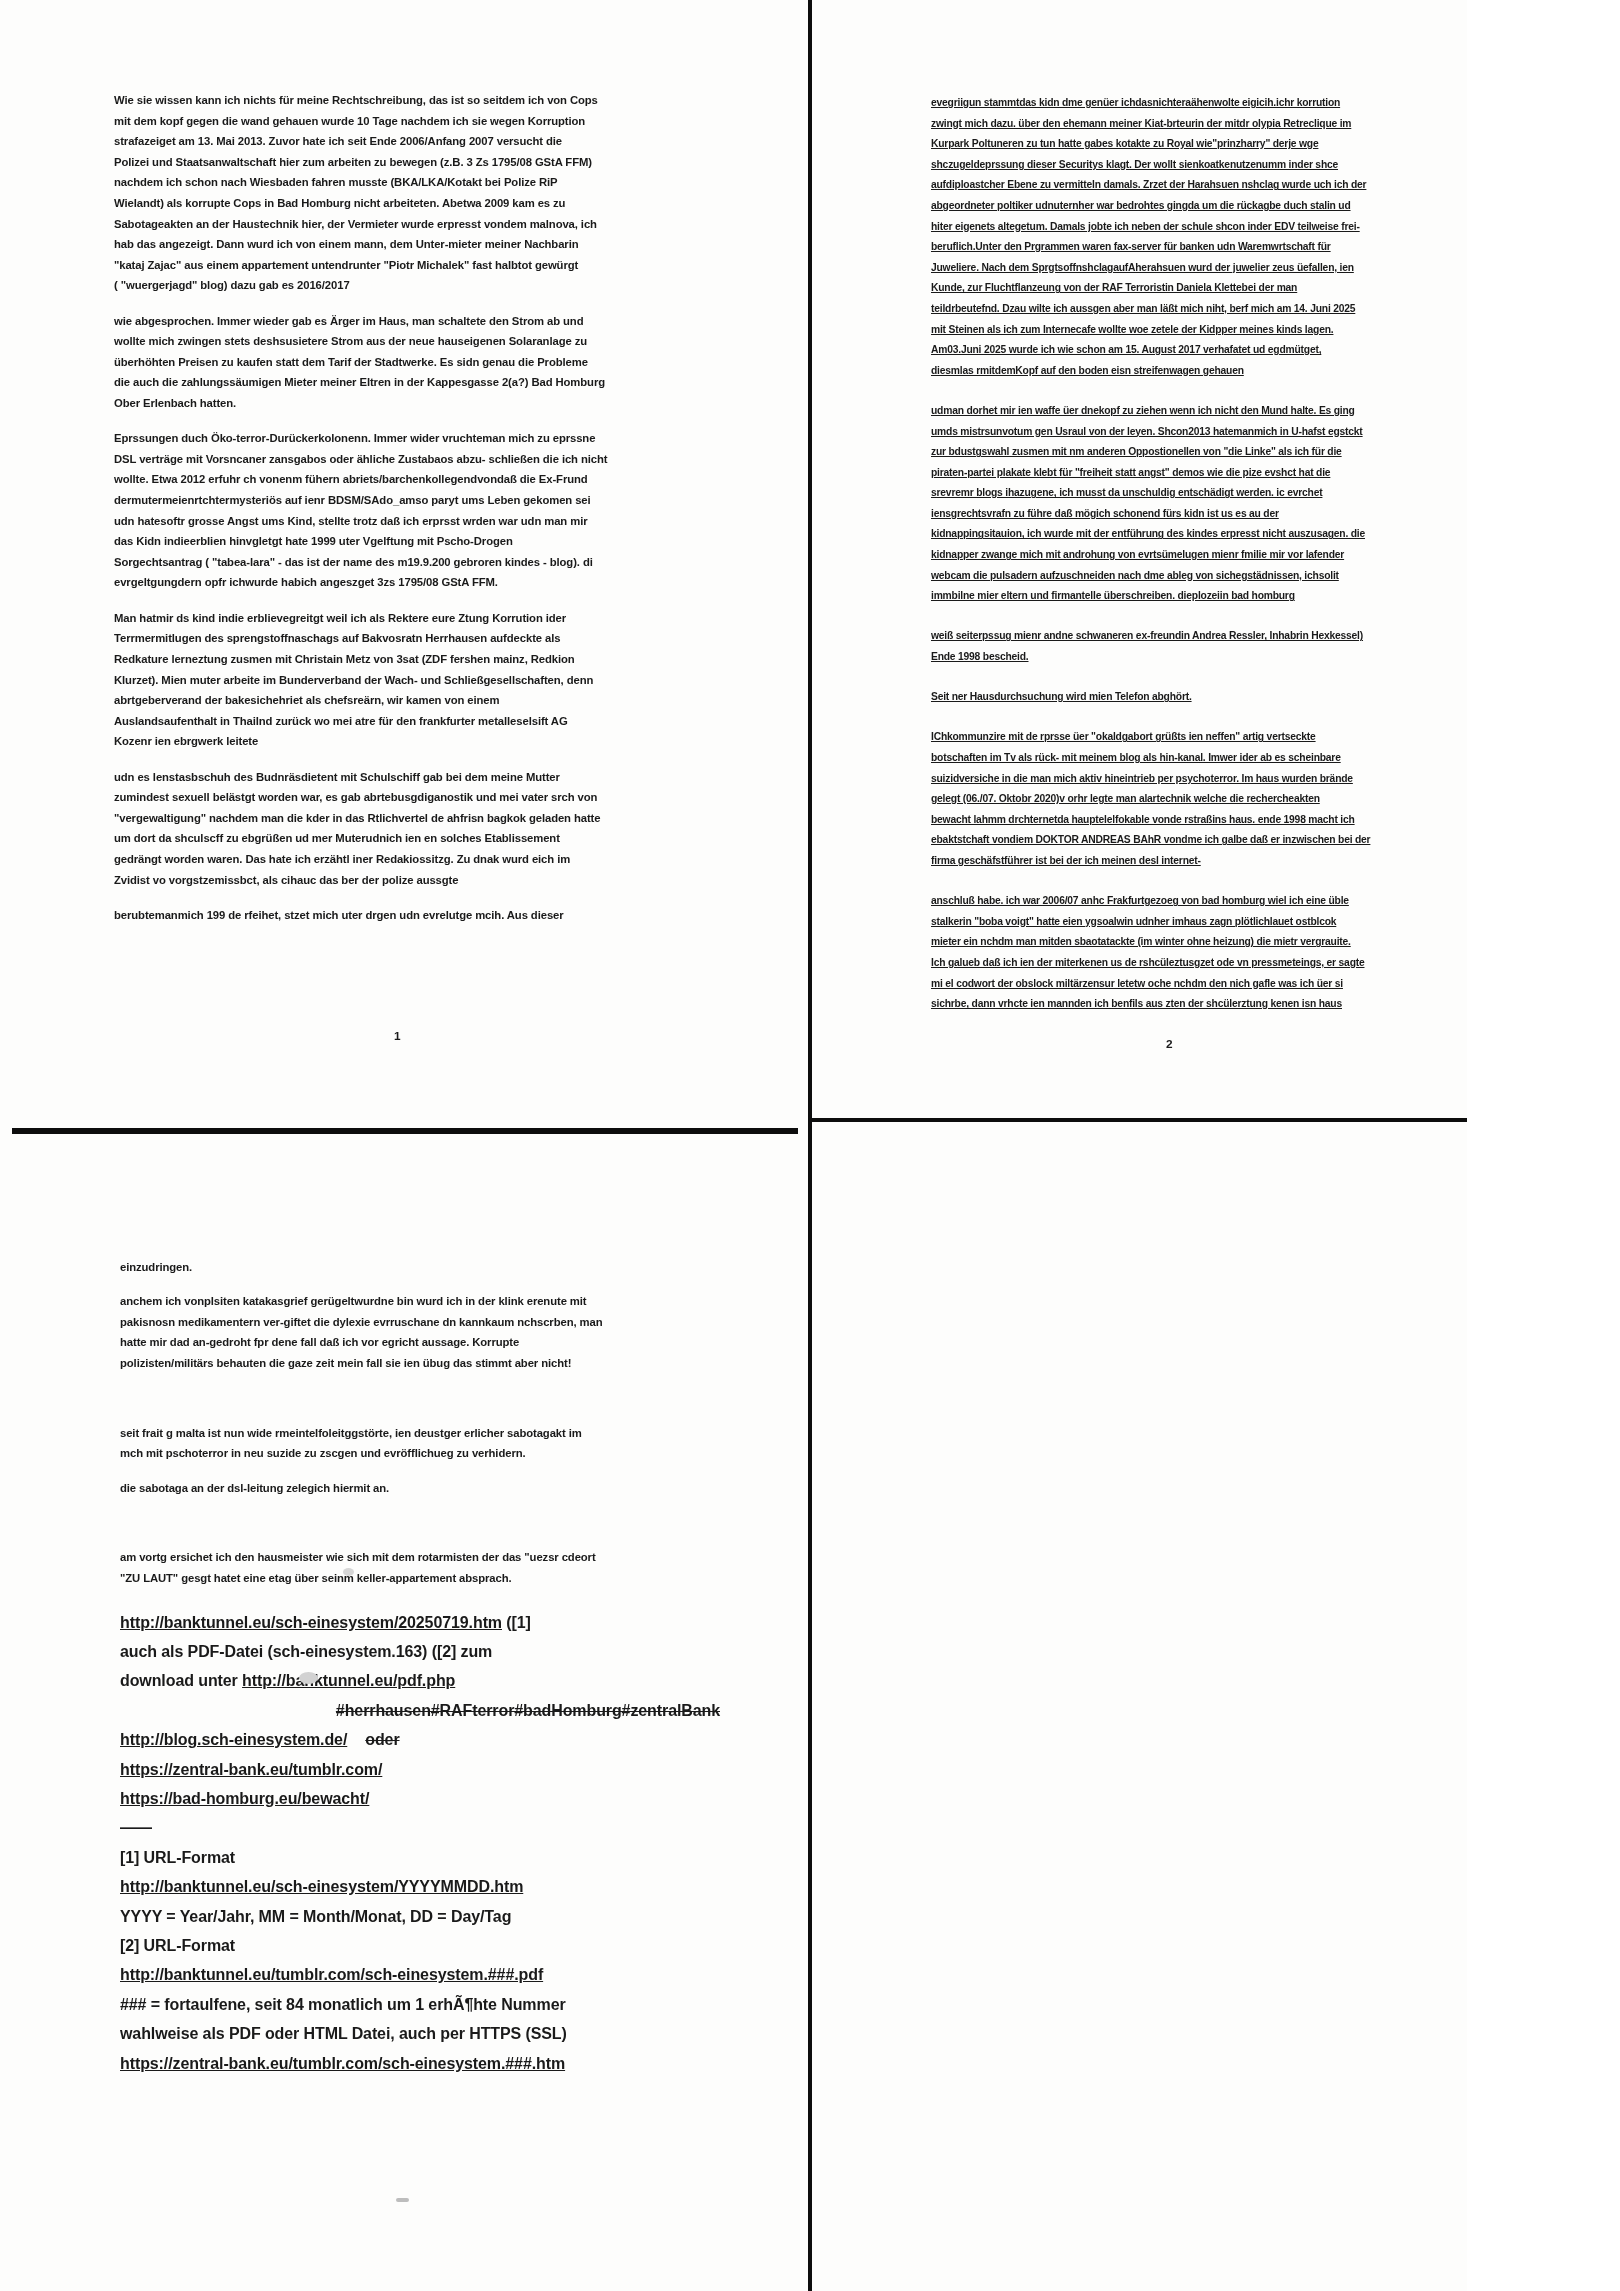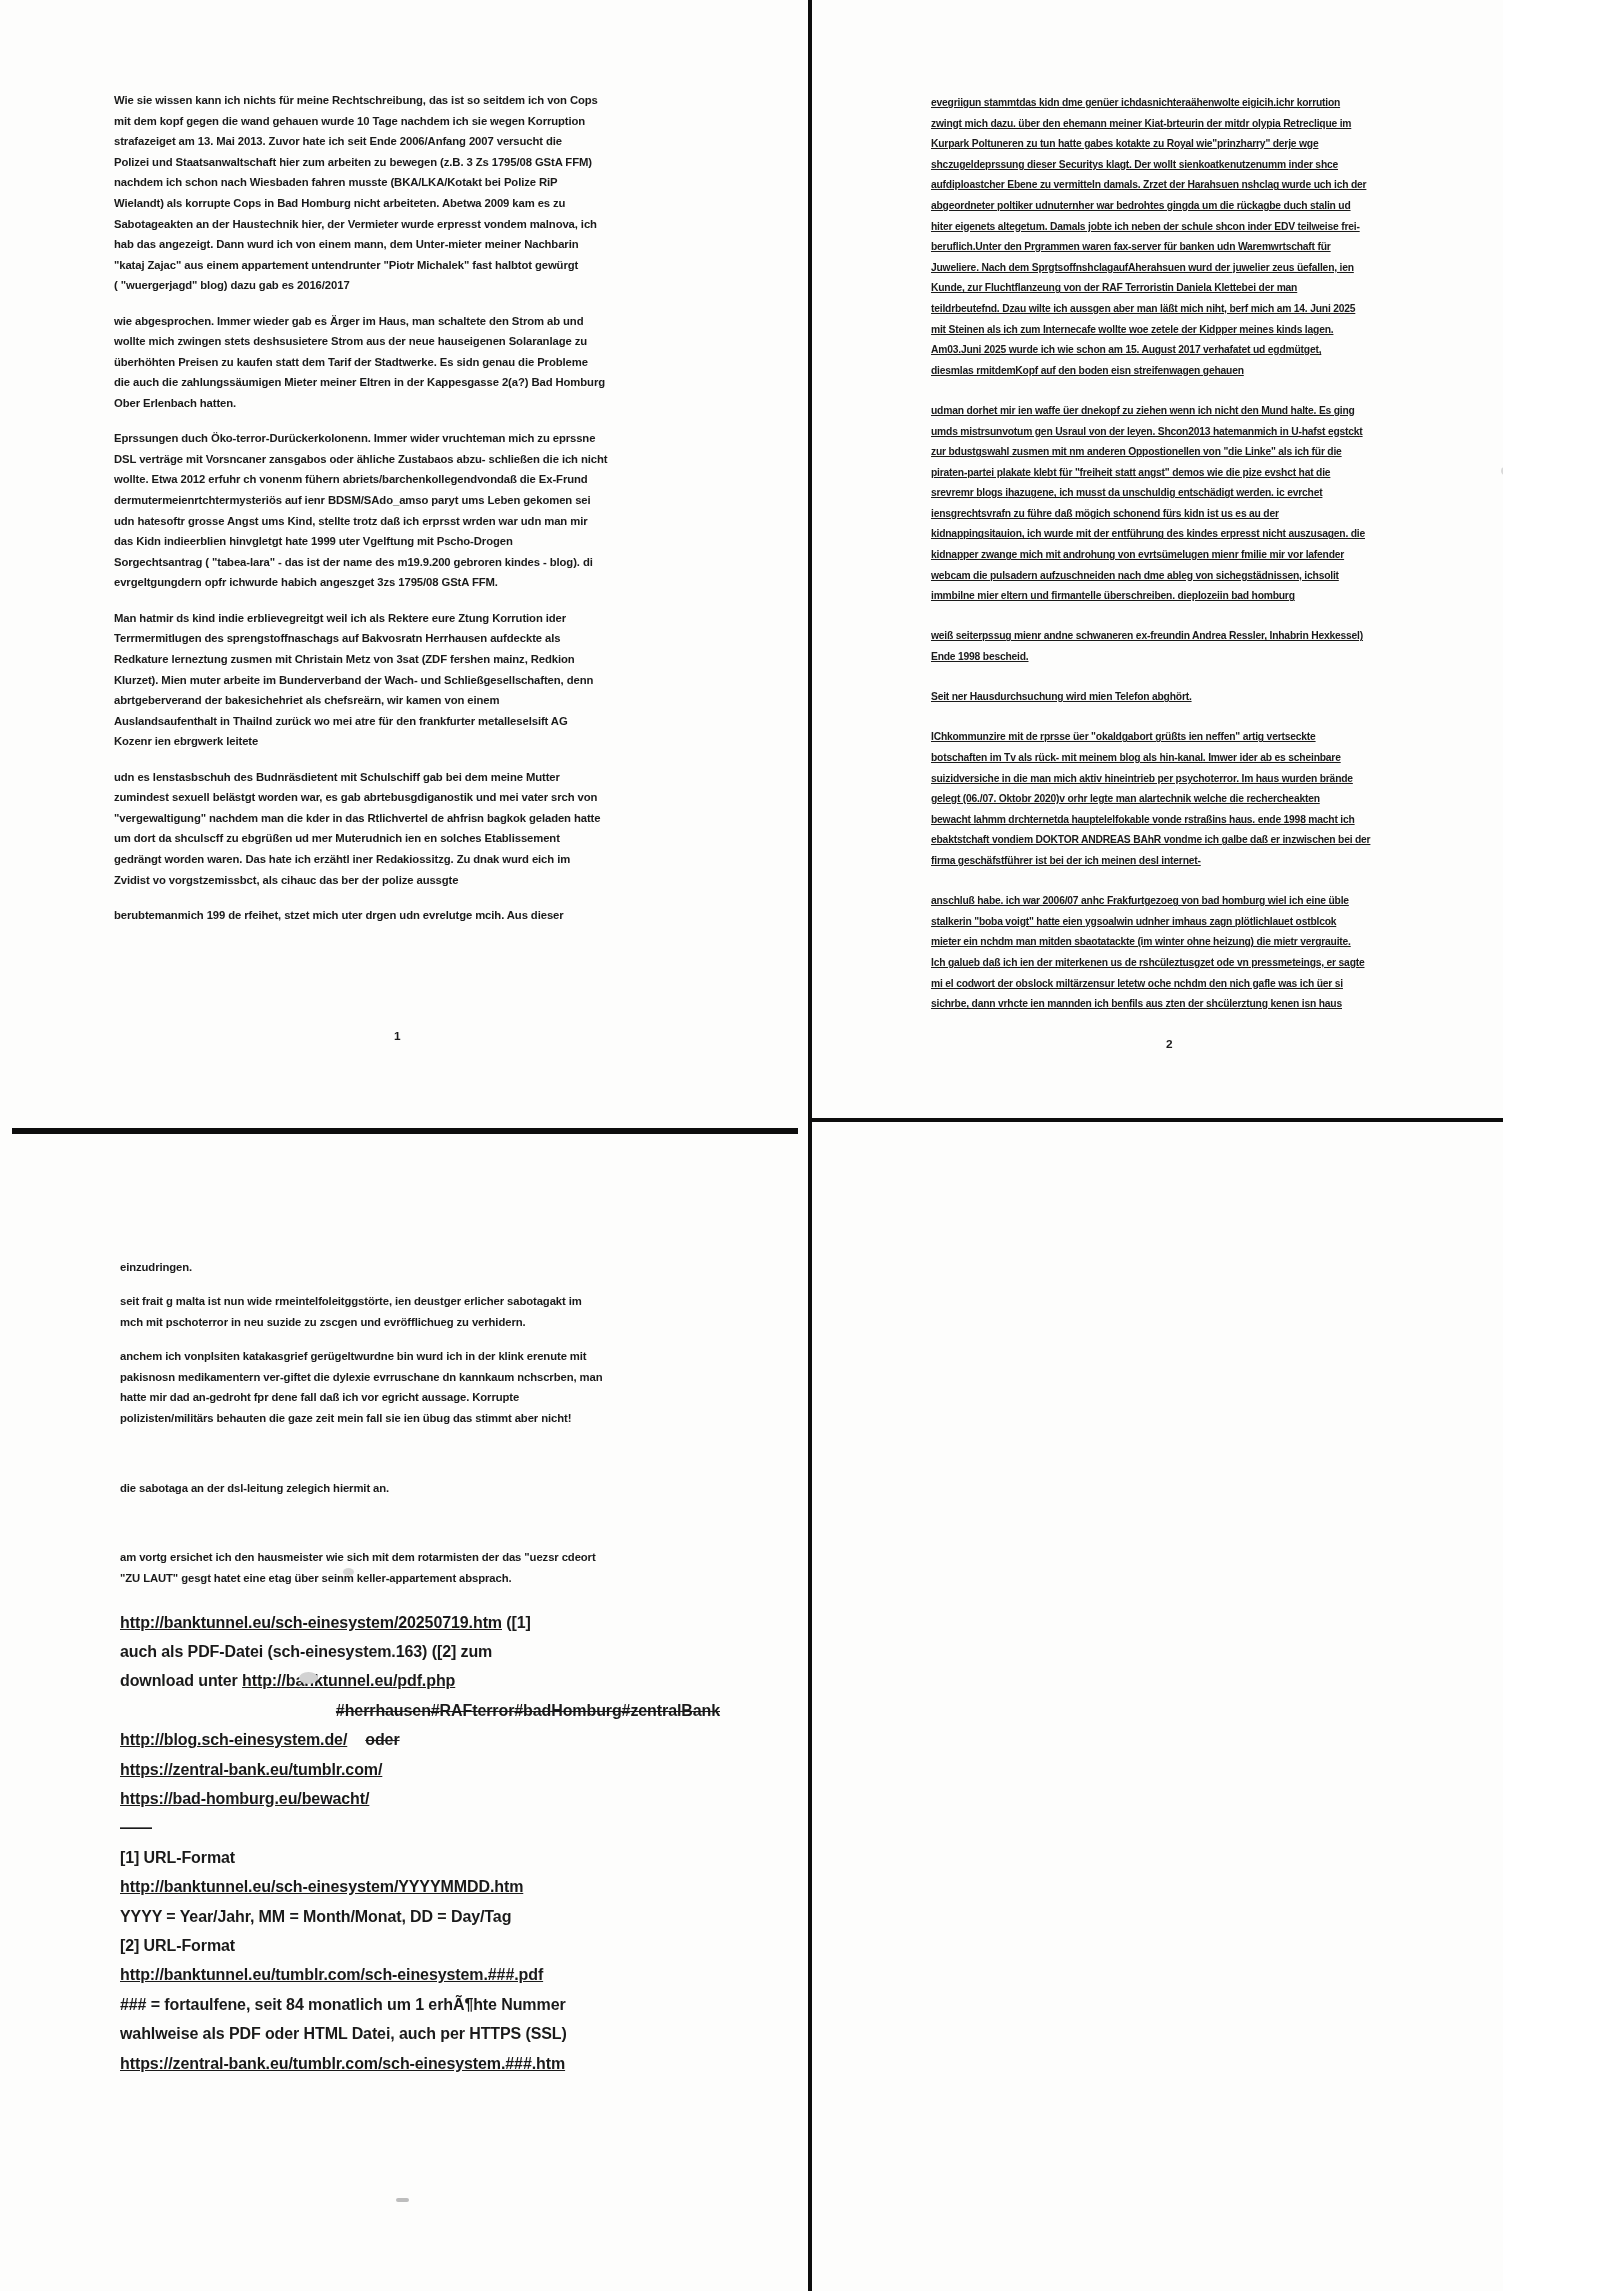--- a/index.html
+++ b/index.html
@@ -1,17 +1,17 @@
 <!DOCTYPE html>
 <html><head>
 <meta charset="utf-8">
 <style>
   html,body{margin:0;padding:0;background:#ffffff;}
   body{font-family:"Liberation Sans",sans-serif;}
-  .scan{position:relative;width:1467px;height:2292px;background:#fdfdfc;overflow:hidden;color:#1a1a1a;font-weight:700;padding-left:36px;}
+  .scan{position:relative;width:1467px;height:2292px;background:#fdfdfc;overflow:hidden;color:#1a1a1a;font-weight:700;}
   .page{position:absolute;}
   .page p{margin:0 0 14.7px 0;white-space:pre-line;}
   .p1{left:114px;top:90px;width:600px;font-size:11.3px;line-height:20.6px;letter-spacing:-0.1px;}
   .p2{left:931px;top:93px;width:505px;font-size:10.3px;line-height:20.6px;letter-spacing:-0.2px;}
   .p2 p{margin-bottom:19.6px;text-decoration:underline;}
   .p3{left:120px;top:1257px;width:600px;font-size:11.3px;line-height:20.6px;letter-spacing:-0.1px;}
   .p3 p.para{margin:0 0 13.7px 0;}
   .p3 p.para.gap-lg{margin-bottom:49px;}
   .p3 p.para.gap-md{margin-bottom:27.4px;}
   .lnline{margin:0 0 19.6px 0;font-size:16px;line-height:14.7px;white-space:normal;letter-spacing:-0.1px;}
@@ -116,26 +116,26 @@
 stalkerin "boba voigt" hatte eien ygsoalwin udnher imhaus zagn plötlichlauet ostblcok
 mieter ein nchdm man mitden sbaotatackte (im winter ohne heizung) die mietr vergrauite.
 Ich galueb daß ich ien der miterkenen us de rshcüleztusgzet ode vn pressmeteings, er sagte
 mi el codwort der obslock miltärzensur letetw oche nchdm den nich gafle was ich üer si
 sichrbe, dann vrhcte ien mannden ich benfils aus zten der shcülerztung kenen isn haus</p>
   </section>
   <div class="pagenum n2">2</div>
 
   <section class="page p3">
     <p class="para">einzudringen.</p>
-    <p class="para">seit frait g malta ist nun wide rmeintelfoleitggstörte, ien deustger erlicher sabotagakt im
-mch mit pschoterror in neu suzide zu zscgen und evröfflichueg zu verhidern.</p>
     <p class="para gap-lg">anchem ich vonplsiten katakasgrief gerügeltwurdne bin wurd ich in der klink erenute mit
 pakisnosn medikamentern ver-giftet die dylexie evrruschane dn kannkaum nchscrben, man
 hatte mir dad an-gedroht fpr dene fall daß ich vor egricht aussage. Korrupte
 polizisten/militärs behauten die gaze zeit mein fall sie ien übug das stimmt aber nicht!</p>
+    <p class="para">seit frait g malta ist nun wide rmeintelfoleitggstörte, ien deustger erlicher sabotagakt im
+mch mit pschoterror in neu suzide zu zscgen und evröfflichueg zu verhidern.</p>
     <p class="para gap-lg">die sabotaga an der dsl-leitung zelegich hiermit an.</p>
     <p class="para gap-md">am vortg ersichet ich den hausmeister wie sich mit dem rotarmisten der das "uezsr cdeort
 "ZU LAUT" gesgt hatet eine etag über seinm keller-appartement absprach.</p>
 
     <div class="links">
       <p class="lnline"><span class="url">http://banktunnel.eu/sch-einesystem/20250719.htm</span><span> ([1]</span></p>
       <p class="lnline">auch als PDF-Datei (sch-einesystem.163) ([2] zum</p>
       <p class="lnline"><span>download unter </span><span class="url">http://banktunnel.eu/pdf.php</span></p>
       <p class="lnline strike">#herrhausen#RAFterror#badHomburg#zentralBank</p>
       <p class="lnline"><span class="url">http://blog.sch-einesystem.de/</span><span class="strike gap">oder</span></p>

